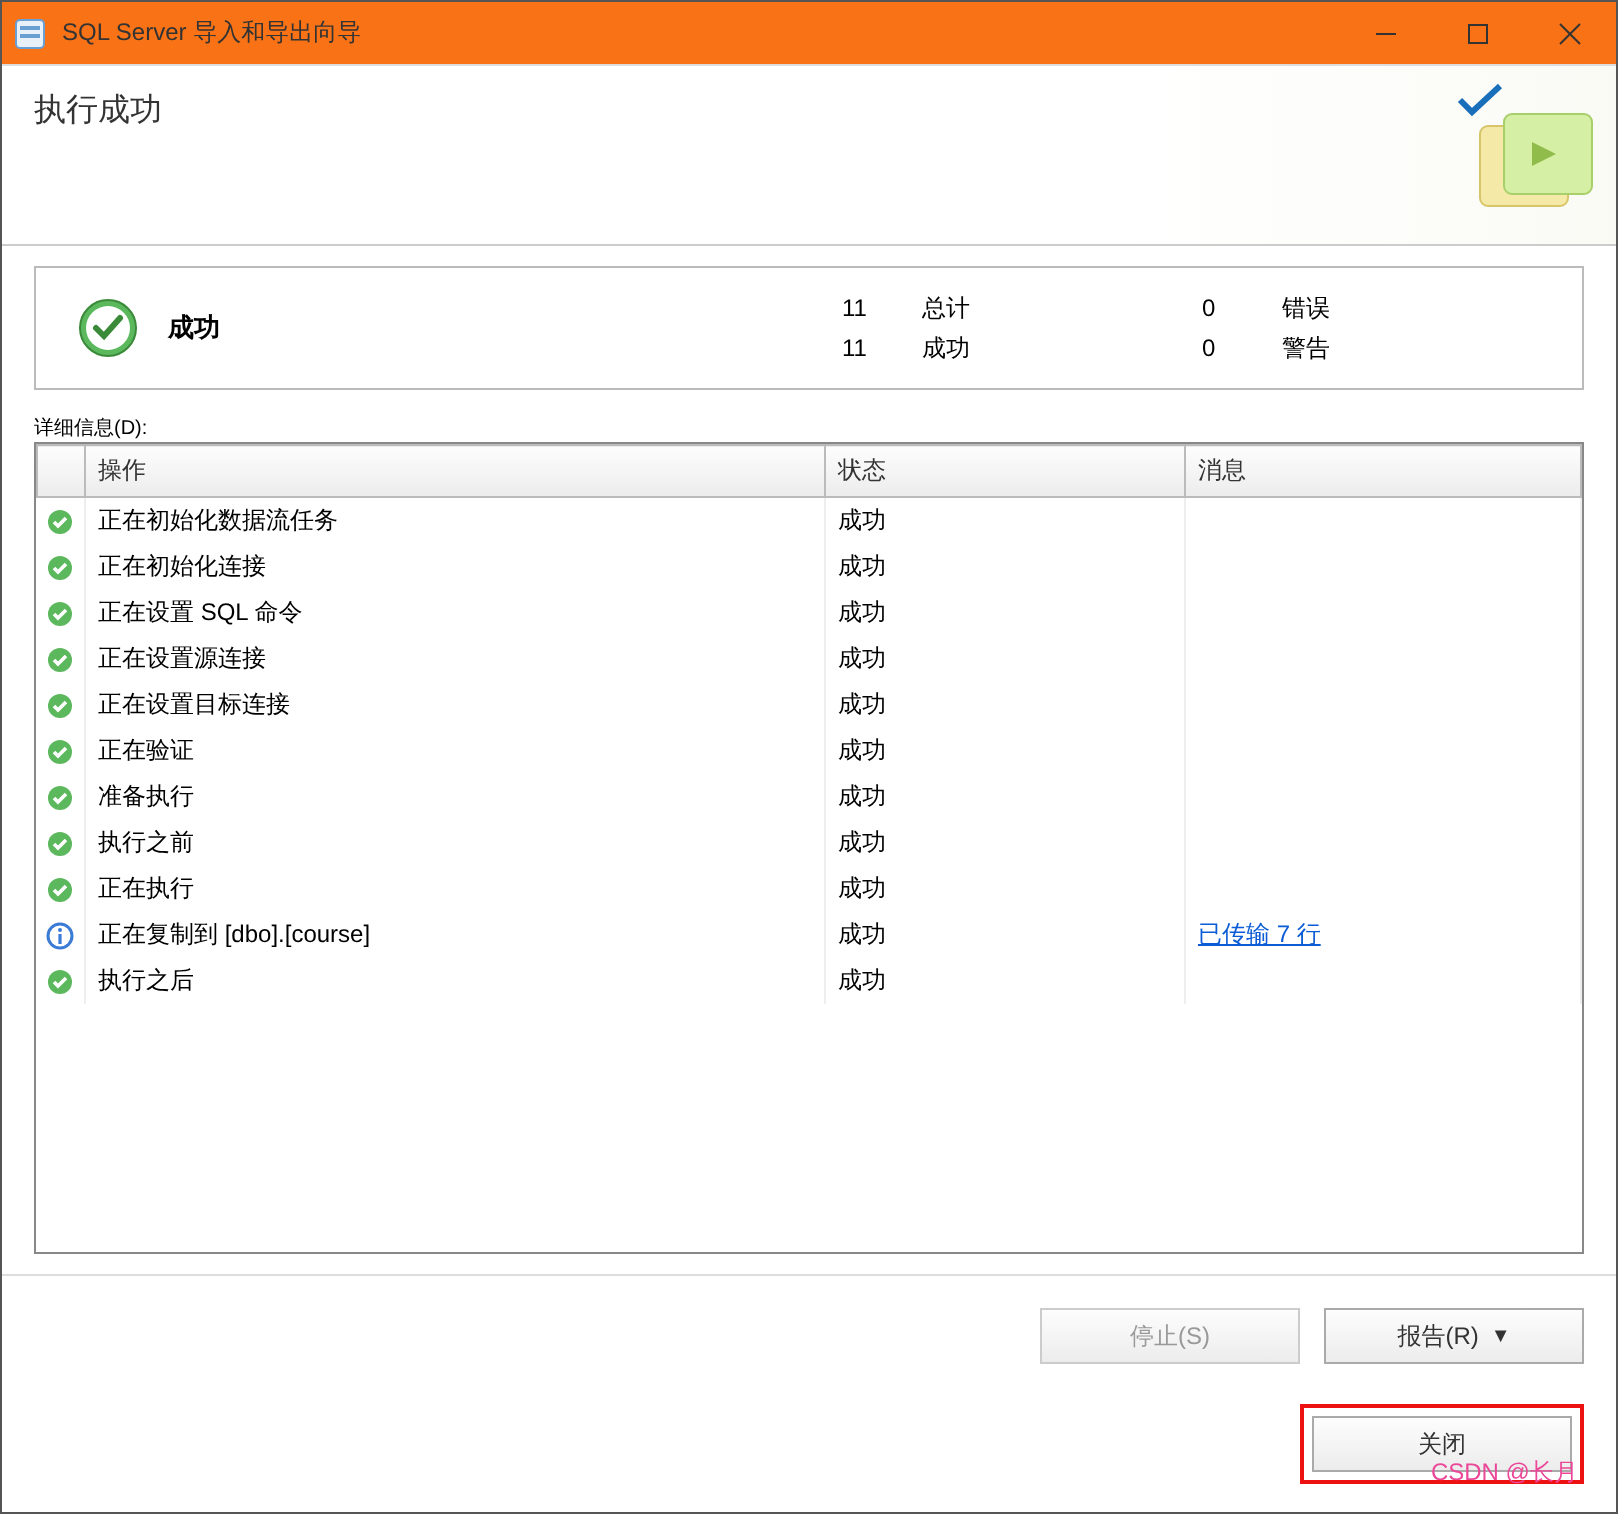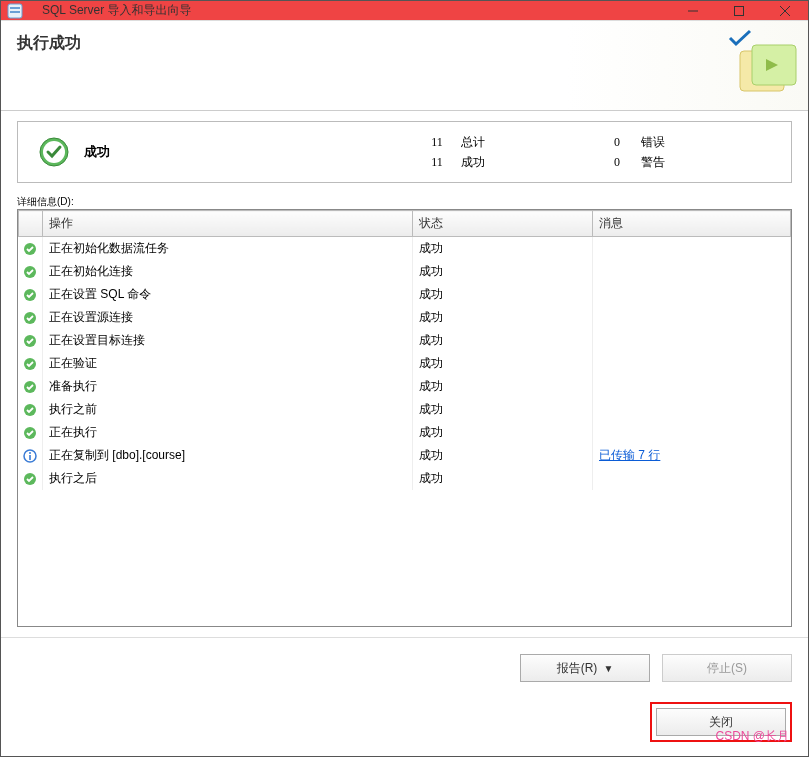--- a/index.html
+++ b/index.html
@@ -15,27 +15,26 @@
     }
     .window {
       width: 809px;
       height: 757px;
       border: 1px solid #555;
       display: flex;
       flex-direction: column;
       background: #fff;
     }
     .titlebar {
-      height: 20px;
-      background: #ef4444;
+      height: 32px;
+      background: #f97316;
       display: flex;
       align-items: center;
       padding: 0 0 0 6px;
       border-bottom: 1px solid #ddd;
-      gap: 11px;
     }
     .titlebar-icon {
       width: 16px;
       height: 16px;
       margin-right: 8px;
     }
     .titlebar-title {
       flex: 1;
       font-size: 12px;
       color: #333;
@@ -60,21 +59,21 @@
     }
     .header-area {
       height: 90px;
       background: linear-gradient(to right, #fff 70%, #fafaf5);
       border-bottom: 1px solid #ccc;
       position: relative;
       padding: 12px 16px;
     }
     .header-title {
       font-size: 16px;
-      font-weight: bold;
+      font-weight: normal;
       color: #333;
     }
     .header-checkmark {
       position: absolute;
       right: 56px;
       top: 8px;
       font-size: 20px;
       color: #1a6fbb;
       font-weight: bold;
     }
@@ -119,23 +118,22 @@
     .summary-col {
       width: 180px;
       font-size: 12px;
       line-height: 20px;
     }
     .summary-col .row {
       display: flex;
     }
     .summary-col .num {
       width: 32px;
-      text-align: center;
+      text-align: left;
       margin-right: 8px;
-      font-family: Liberation Serif, serif;
     }
     .details-label {
       font-size: 10px;
       margin-bottom: 0;
     }
     .table-wrap {
       flex: 1;
       border: 1px solid #888;
       background: #fff;
       overflow: hidden;
@@ -423,25 +421,25 @@
               <td>成功</td>
               <td></td>
             </tr>
           </tbody>
       </table>
     </div>
 
   </div>
 
   <div class="button-row">
+    <button class="btn" disabled="">停止(S)</button>
     <button class="btn">
       <span>报告(R)</span>
       <span class="caret">▼</span>
     </button>
-    <button class="btn" disabled="">停止(S)</button>
   </div>
 
   <div class="footer-row">
     <div class="close-wrap">
       <button class="btn">关闭</button>
     </div>
   </div>
 
   <div class="watermark">CSDN @长月</div>
 </div>

